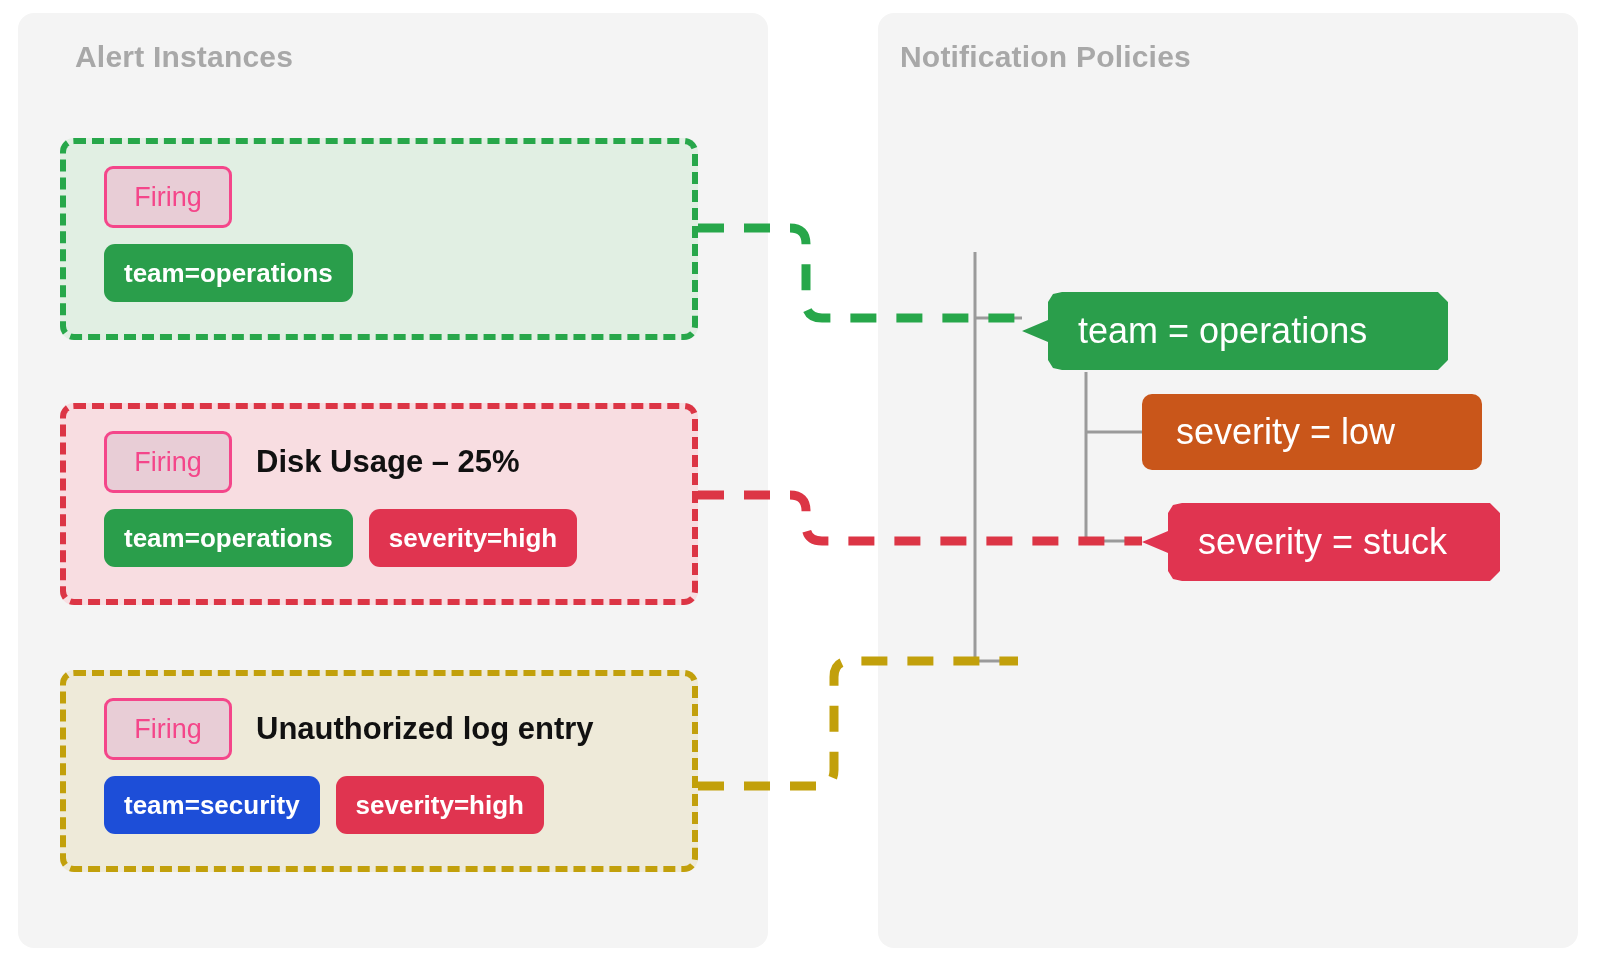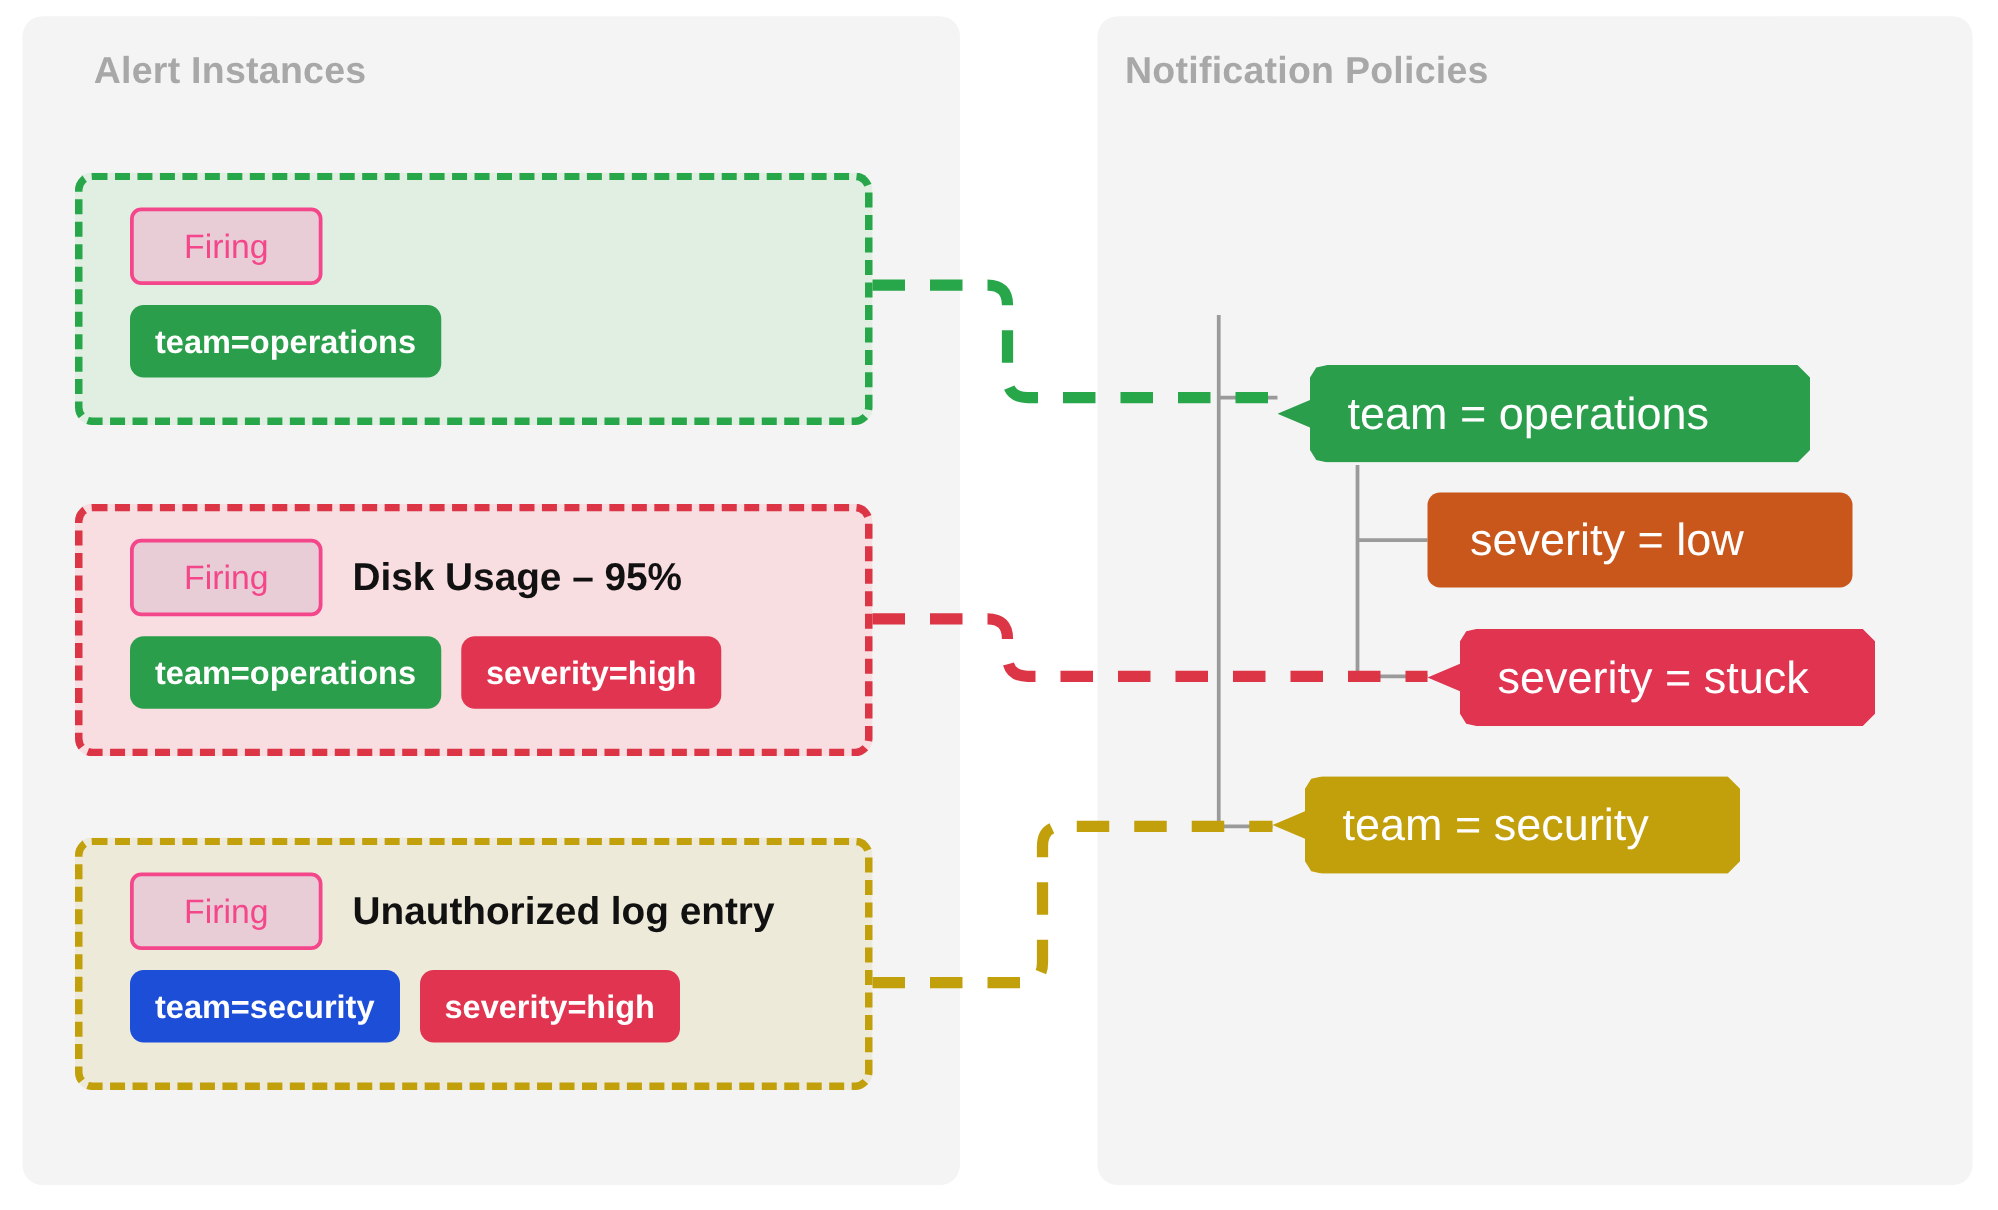--- a/index.html
+++ b/index.html
@@ -61,21 +61,21 @@
     display: flex;
     align-items: center;
     gap: 24px;
     height: 62px;
   }
   .firing-badge {
     box-sizing: border-box;
     display: flex;
     align-items: center;
     justify-content: center;
-    width: 154px;
+    width: 128px;
     height: 62px;
     border: 3px solid #f4468a;
     border-radius: 9px;
     background: #e8cdd6;
     color: #f4468a;
     font-size: 27px;
     font-weight: normal;
   }
   .alert-title {
     font-size: 31px;
@@ -180,21 +180,21 @@
       <div class="firing-badge">Firing</div>
     </div>
     <div class="tag-row">
       <span class="tag tag-green">team=operations</span>
     </div>
   </div>
 
   <div class="alert-card" id="card-2">
     <div class="alert-head">
       <div class="firing-badge">Firing</div>
-      <div class="alert-title">Disk Usage – 95%</div>
+      <div class="alert-title">Disk Usage – 25%</div>
     </div>
     <div class="tag-row">
       <span class="tag tag-green">team=operations</span>
       <span class="tag tag-red">severity=high</span>
     </div>
   </div>
 
   <div class="alert-card" id="card-3">
     <div class="alert-head">
       <div class="firing-badge">Firing</div>
@@ -226,15 +226,14 @@
 
     <path d="M698,786 L818,786 Q834,786 834,770 L834,677 Q834,661 850,661 L1018,661" stroke="#c2a00b" stroke-width="9" fill="none" stroke-linecap="butt" stroke-dasharray="26 20"></path>
   </svg>
 
   <div class="policy-chip notched" id="chip-team-ops">team = operations</div>
 
   <div class="policy-chip" id="chip-sev-low">severity = low</div>
 
   <div class="policy-chip notched" id="chip-sev-high">severity = stuck</div>
 
-  <div class="policy-chip notched" id="chip-team-sec">team = security</div>
 
 </div>
 
 </body></html>

